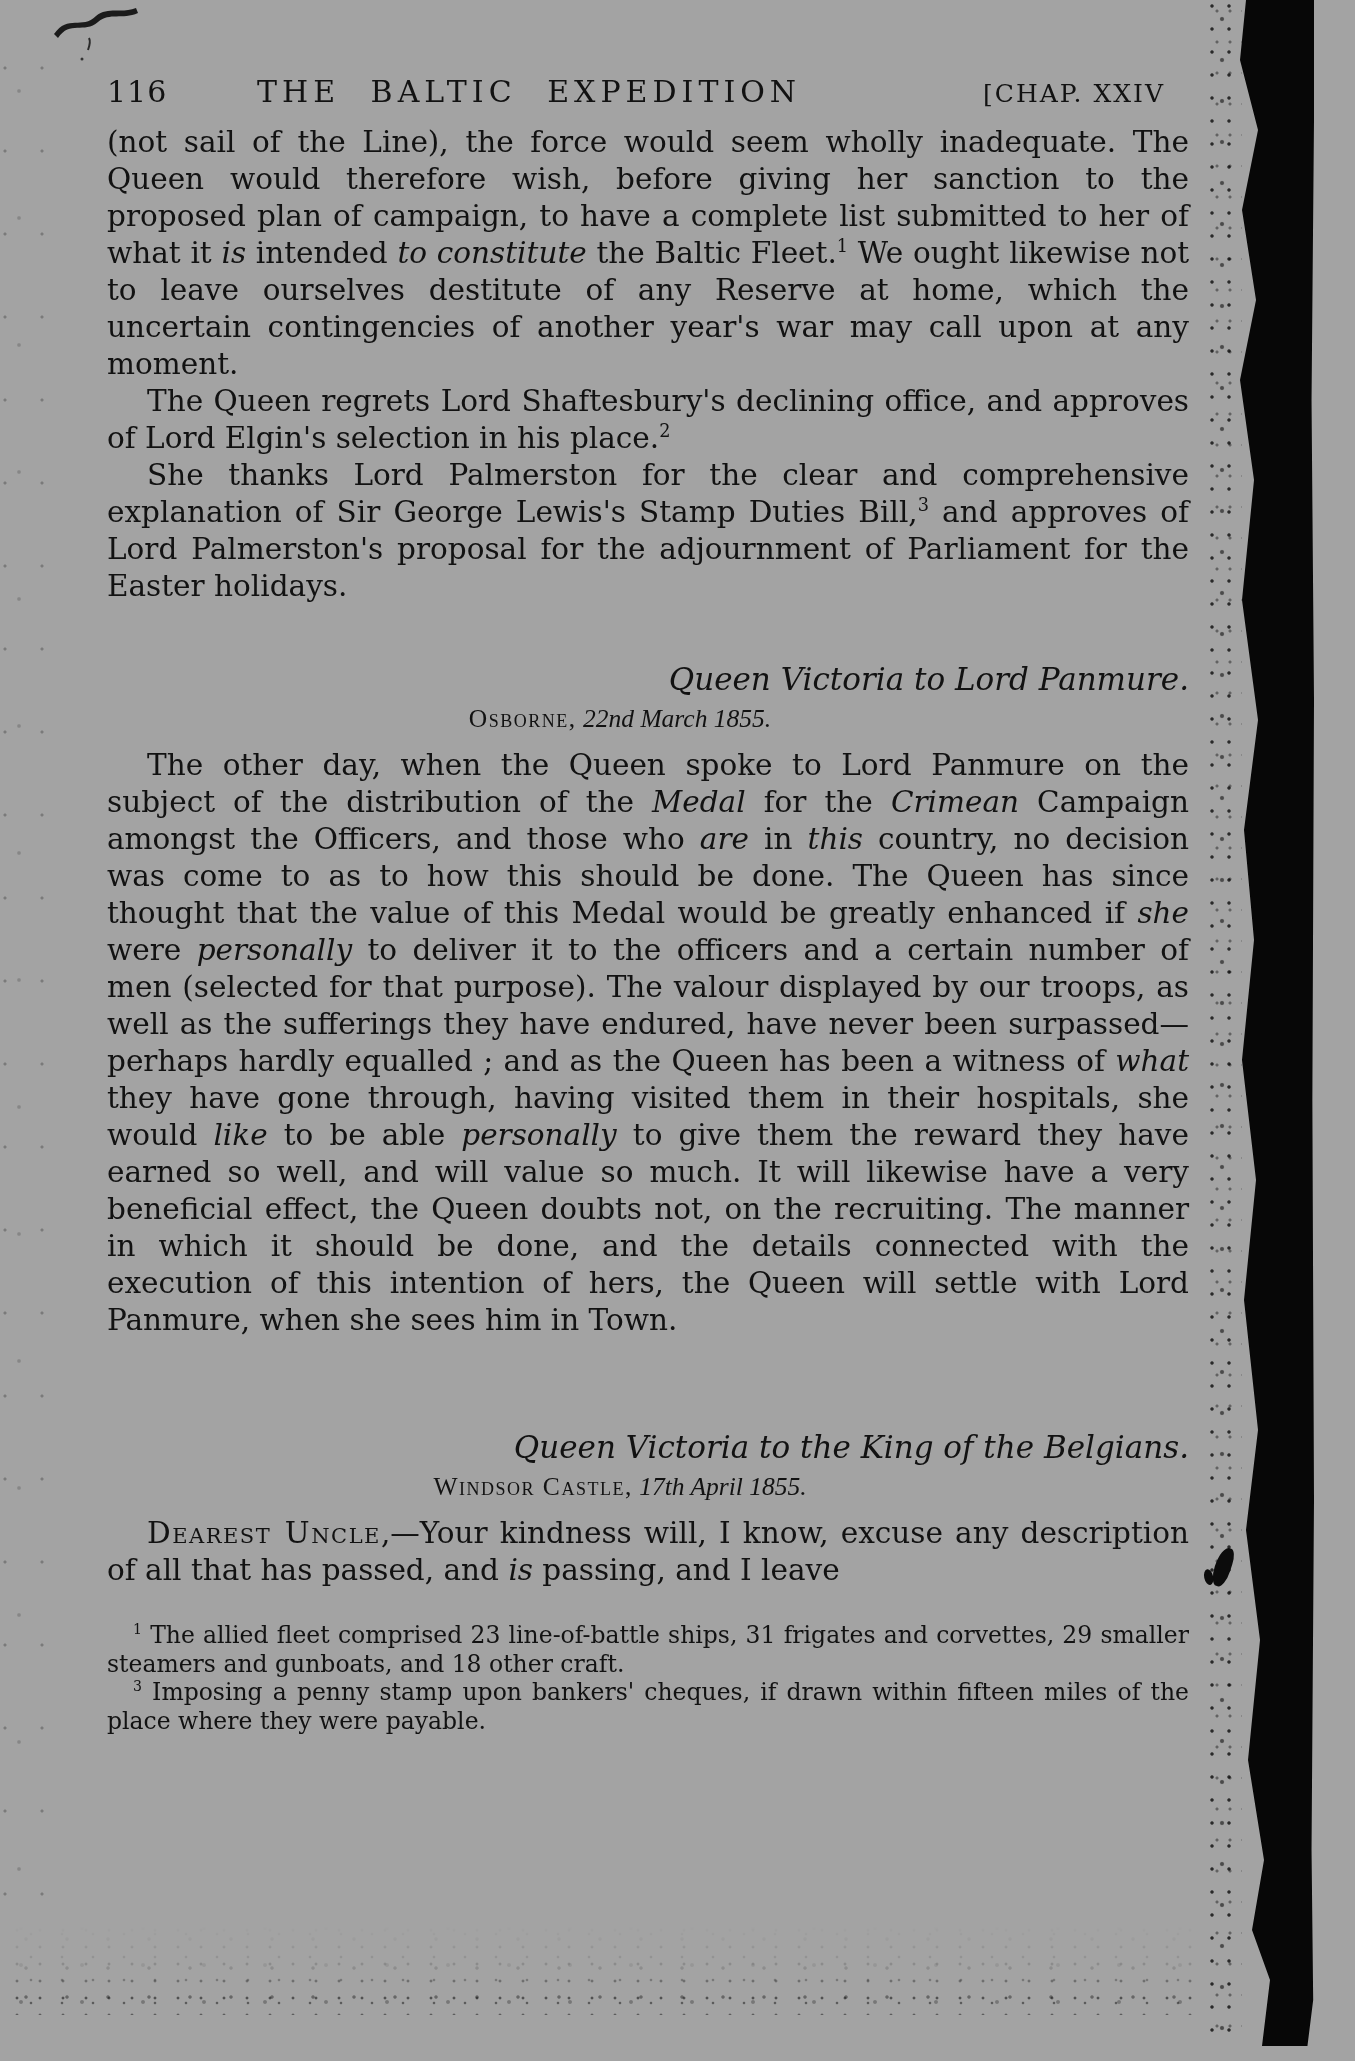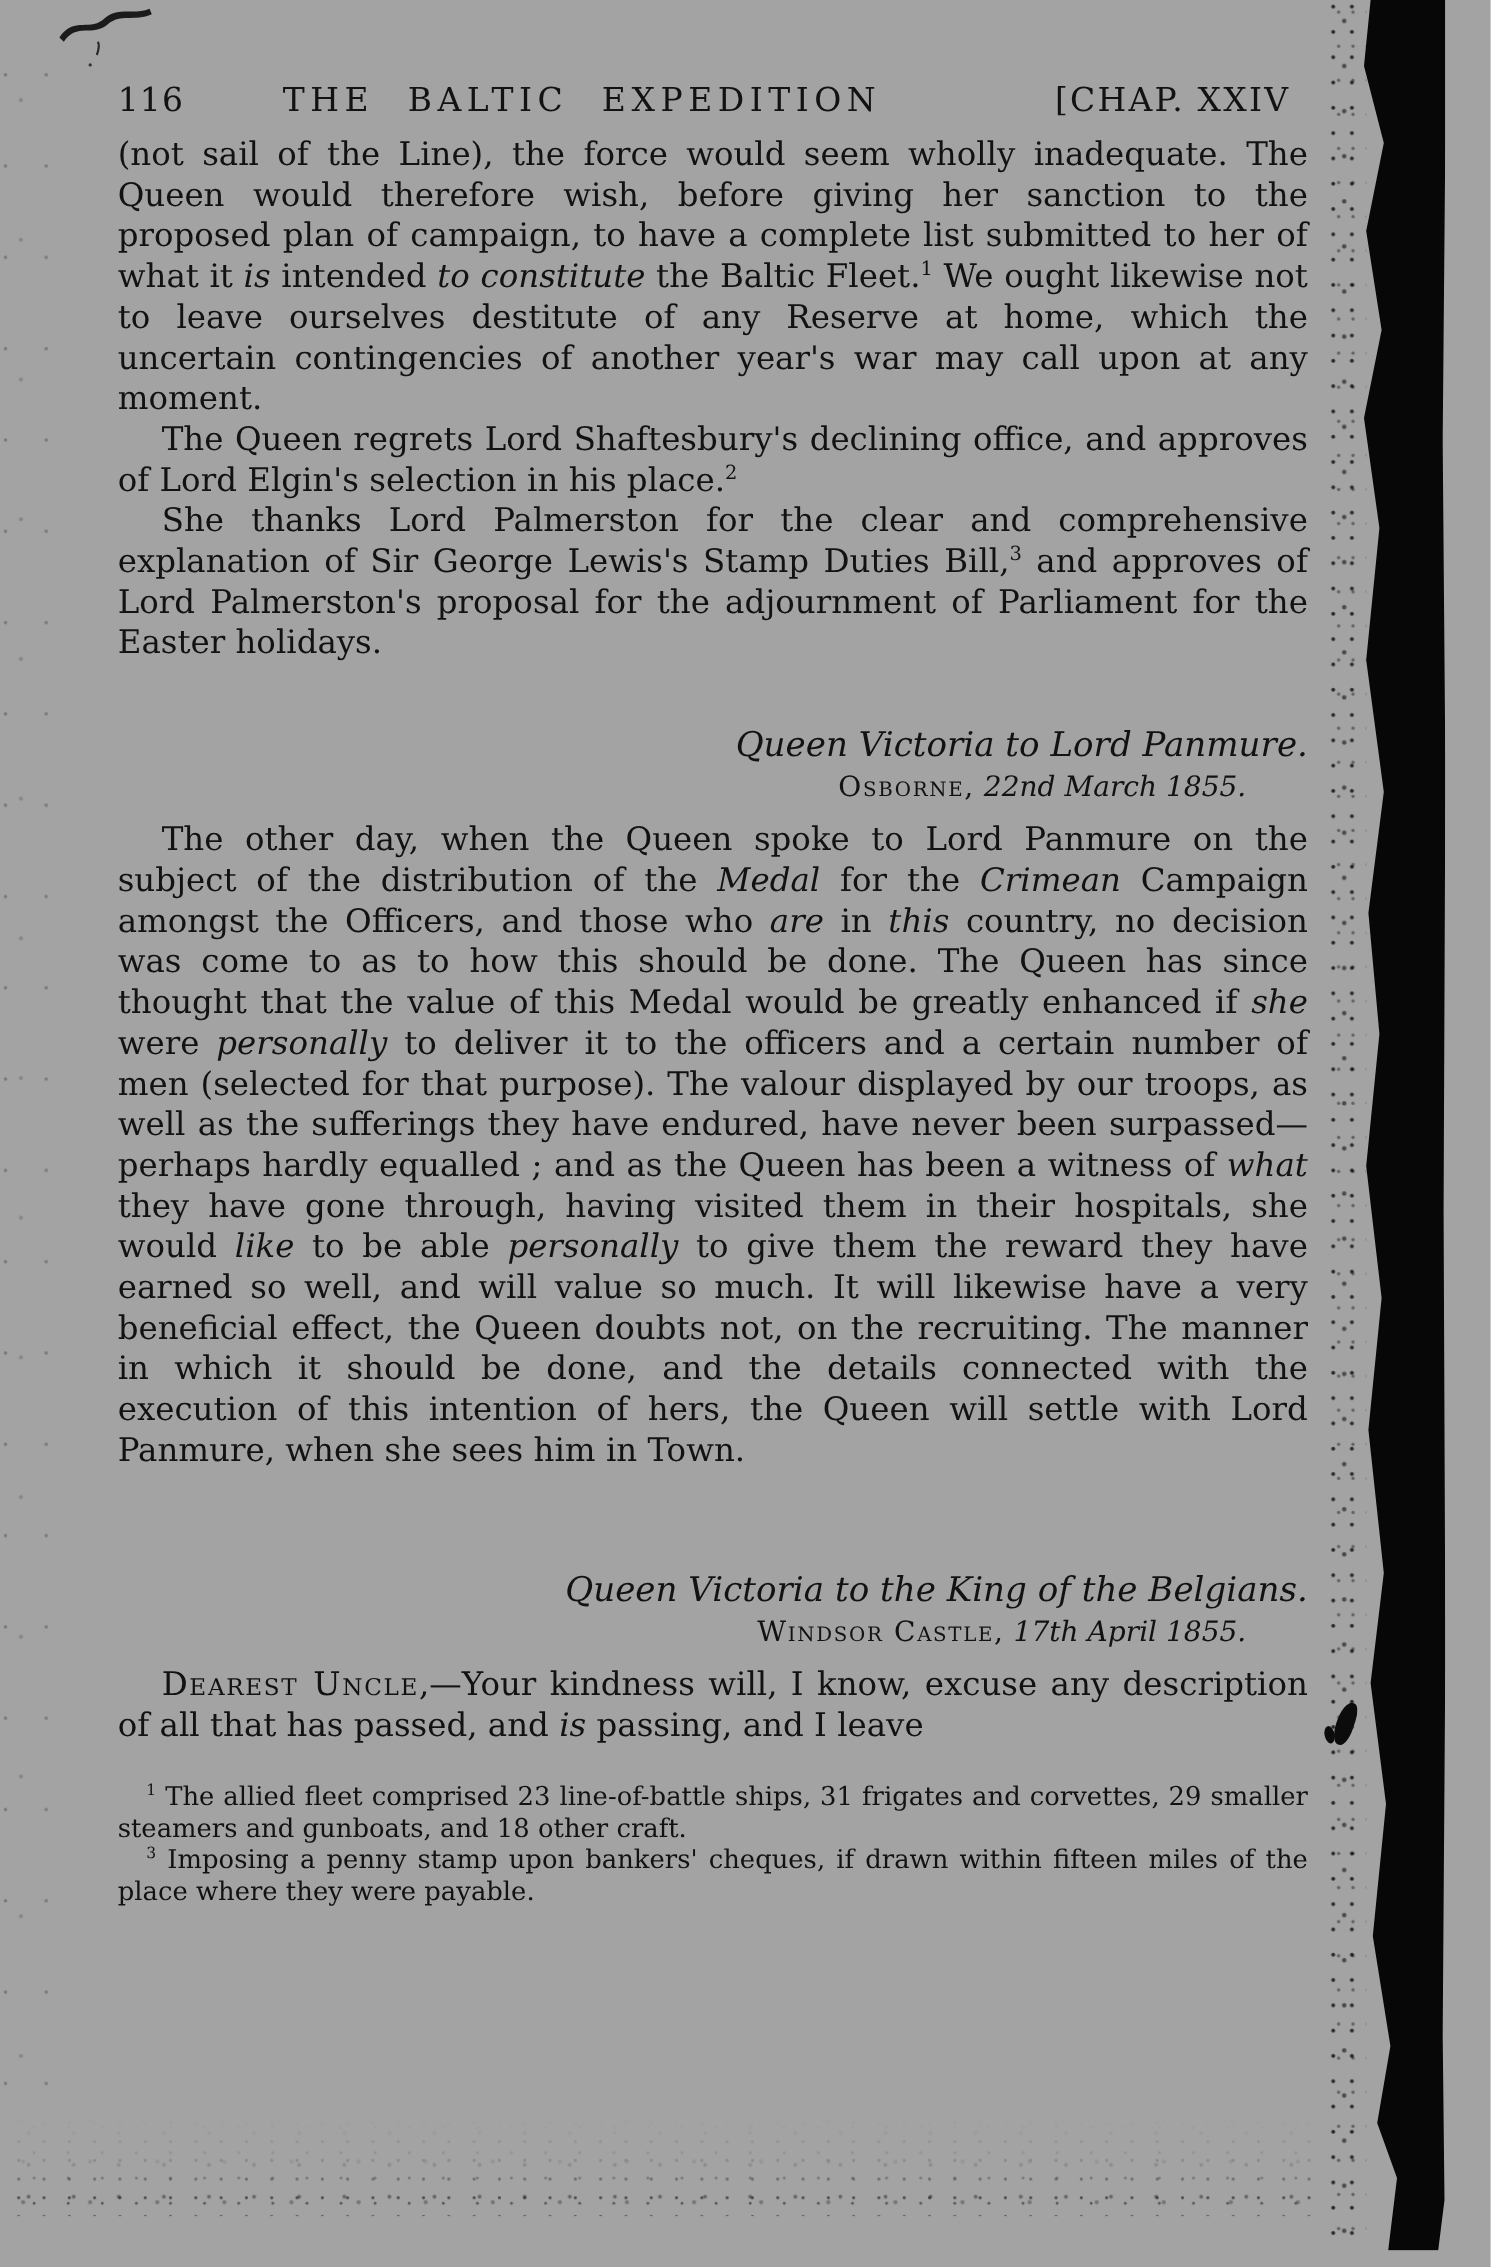--- a/index.html
+++ b/index.html
@@ -8,28 +8,28 @@
     width:1355px;height:2061px;
     background:#a3a3a3;
     overflow:hidden;
     font-family:"DejaVu Serif","Liberation Serif",serif;
     color:#121212;
   }
   .content{position:absolute;left:107px;top:74px;width:1082px;}
   .header-row{display:flex;align-items:baseline;font-size:30px;line-height:36px;}
   .page-number{width:150px;letter-spacing:1px;}
   .running-title{flex:1;letter-spacing:5px;word-spacing:16px;}
-  .chapter-ref{width:230px;text-align:left;font-size:30px;letter-spacing:2px;}
+  .chapter-ref{width:230px;text-align:center;font-size:25px;letter-spacing:2px;}
   p{margin:0;text-align:justify;font-size:29.5px;line-height:37px;}
   .mt-first{margin-top:12px;}
   .indent{text-indent:40px;}
   .letter-heading{text-align:right;font-style:italic;font-size:31px;line-height:36px;text-indent:0;}
   .lh1{margin-top:56px;}
   .lh2{margin-top:90px;}
-  .dateline{text-align:right;padding-right:56px;font-size:25.5px;line-height:33px;margin-top:5px;text-indent:0;}
+  .dateline{text-align:center;padding-right:56px;font-size:25.5px;line-height:33px;margin-top:5px;text-indent:0;font-family:Liberation Serif, serif;}
   .letter-body{margin-top:12px;}
   .sc{font-variant:small-caps;letter-spacing:1.5px;}
   .it{font-style:italic;}
   sup{font-size:0.60em;vertical-align:super;line-height:0;}
   .footnotes{margin-top:32px;}
   .footnotes p{font-size:23.5px;line-height:28.5px;text-indent:26px;}
   
   .gutter-bar{
     position:absolute;top:0;left:1232px;width:82px;height:2046px;
     background:#070707;

